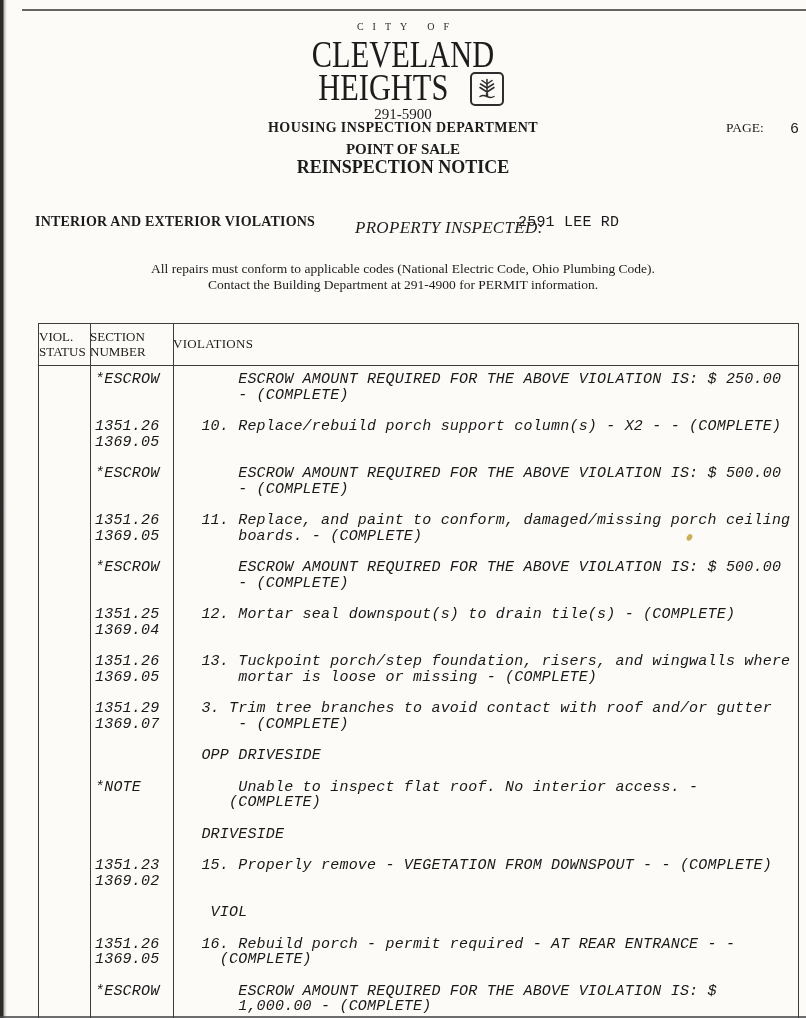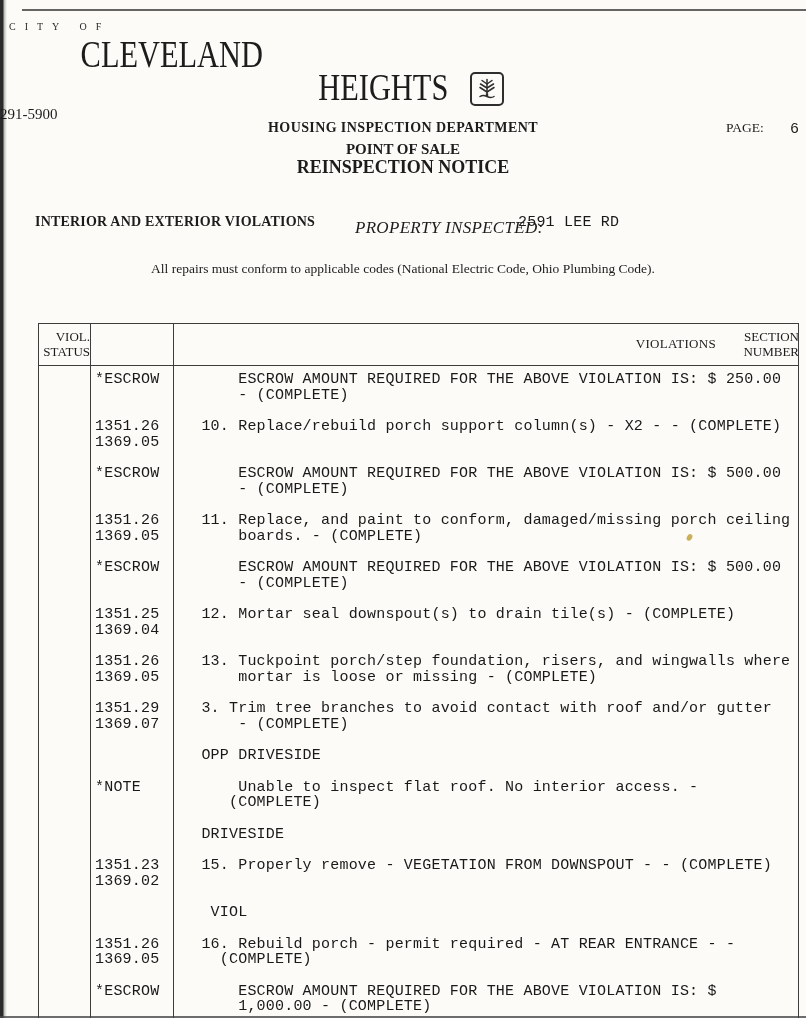--- a/index.html
+++ b/index.html
@@ -13,21 +13,21 @@
 
   
   .scan-top-line { position:absolute; top:9px; left:22px; right:0; height:2px; background:#4a4a4a; opacity:.85; }
   .scan-bottom-line { position:absolute; bottom:0; left:0; right:0; height:2px; background:#4a4a4a; opacity:.8; }
   .scan-left-strip { position:absolute; top:0; left:0; bottom:0; width:7px;
     background:linear-gradient(to right,#2b2b2b 0,#2b2b2b 3px,#b9b9b4 4px,rgba(200,200,195,0) 7px); }
   .scan-speck { position:absolute; left:687px; top:534px; width:5px; height:7px;
     background:#c2a23c; border-radius:50% 40% 60% 50%; transform:rotate(28deg); opacity:.85; }
 
   
-  .logo { position:absolute; top:22px; left:0; width:100%; text-align:left; line-height:1; }
+  .logo { position:absolute; top:22px; left:0; width:100%; text-align:center; line-height:1; }
   .logo-city-of { font-size:10px; letter-spacing:9px; padding-left:9px; color:#2a2a2a; }
   .logo-cleveland { font-size:38px; margin-top:3px; transform:scaleX(.8); transform-origin:center; letter-spacing:0; }
   .logo-heights-row { display:flex; justify-content:center; align-items:flex-end; gap:5px; margin-top:-5px; }
   .logo-heights { font-size:38px; transform:scaleX(.8); transform-origin:center; line-height:1; }
   .tree-box { width:34px; height:34px; border:2.5px solid #2e2e2e; border-radius:5px; display:flex; align-items:center; justify-content:center; background:#fcfbf8; }
   .logo-phone { font-size:15px; margin-top:1px; }
 
   .dept-row { position:absolute; top:120px; left:0; width:100%; }
   .dept { display:block; text-align:center; font-weight:700; font-size:14px; letter-spacing:.4px; }
   .page-label { position:absolute; top:0; left:726px; font-size:13.5px; }
@@ -43,26 +43,26 @@
 
   .notice { position:absolute; top:261px; left:0; width:100%; text-align:center; font-size:13.5px; line-height:15.5px; }
 
   
   .vtable { position:absolute; top:323px; left:38px; width:761px; height:695px;
     border-top:1.5px solid #3d3d3d; border-left:1.5px solid #3d3d3d; }
   .vline { position:absolute; top:0; bottom:0; width:1.2px; background:#3d3d3d; }
   .vline-1 { left:51px; } .vline-2 { left:134px; }
   .vline-right { position:absolute; top:0; bottom:0; right:0; width:1.5px; background:#3d3d3d; }
   .thead { display:flex; height:42px; border-bottom:1.5px solid #3d3d3d; font-size:13px; line-height:15px; }
-  .th { text-align:right; padding-top:5px; white-space:pre-line; }
+  .th { text-align:left; padding-top:5px; white-space:pre-line; }
   .th-c1 { width:51px; flex:none; }
   .th-c2 { width:83px; flex:none; }
   .th-c3 { flex:1; padding-top:12px; letter-spacing:.3px; }
   .tbody { padding-top:6px; }
-  .vrow { display:flex; margin-bottom:16px; }
+  .vrow { display:flex; margin-bottom:16px;font-style:italic; }
   .vrow:last-child { margin-top:16px; }
   .cell { white-space:pre; }
   .c1 { width:51px; flex:none; }
   .c2 { width:83px; flex:none; padding-left:5px; }
   .c3 { flex:1; padding-left:10px; }
   .mono { font-family:"Liberation Mono","DejaVu Sans Mono",monospace; font-size:15px; line-height:15.5px; letter-spacing:.2px; color:#191919; }
 </style>
 </head>
 <body>
 
@@ -104,32 +104,33 @@
   <div class="title2">REINSPECTION NOTICE</div>
 
   <div class="subheader">
     <span class="section-title">INTERIOR AND EXTERIOR VIOLATIONS</span>
     <span class="prop-label">PROPERTY INSPECTED:</span>
     <span class="prop-value mono">2591 LEE RD</span>
   </div>
 
   <div class="notice">
     <div>All repairs must conform to applicable codes (National Electric Code, Ohio Plumbing Code).</div>
+    <div>Contact the Building Department at 291-4900 for PERMIT information.</div>
   </div>
 
   <div class="vtable">
     <div class="vline vline-1"></div>
     <div class="vline vline-2"></div>
     <div class="vline-right"></div>
     <div class="thead">
       <div class="th th-c1">VIOL.
 STATUS</div>
-      <div class="th th-c3">VIOLATIONS</div>
       <div class="th th-c2">SECTION
 NUMBER</div>
+      <div class="th th-c3">VIOLATIONS</div>
     </div>
     <div class="tbody">
         <div class="vrow">
           <div class="cell c1"></div>
           <div class="cell c2 mono">*ESCROW</div>
           <div class="cell c3 mono">      ESCROW AMOUNT REQUIRED FOR THE ABOVE VIOLATION IS: $ 250.00
       - (COMPLETE)</div>
         </div>
         <div class="vrow">
           <div class="cell c1"></div>

